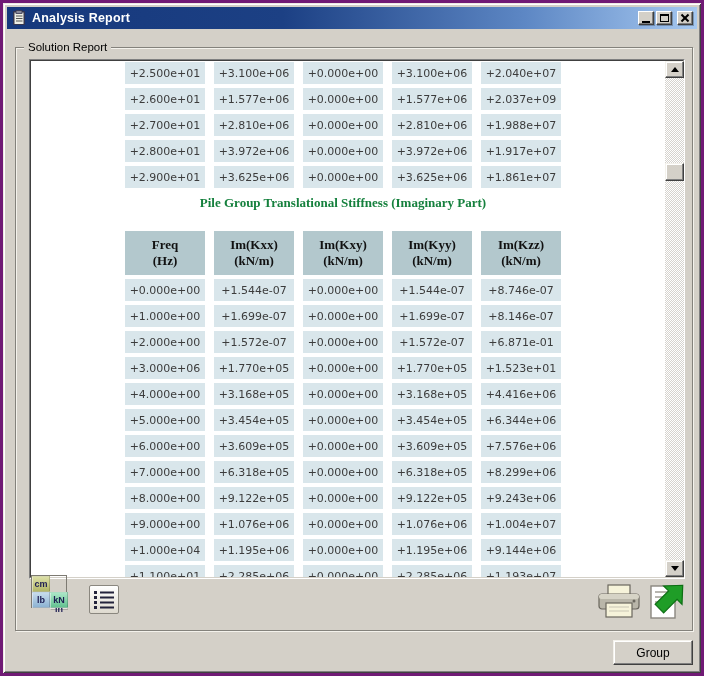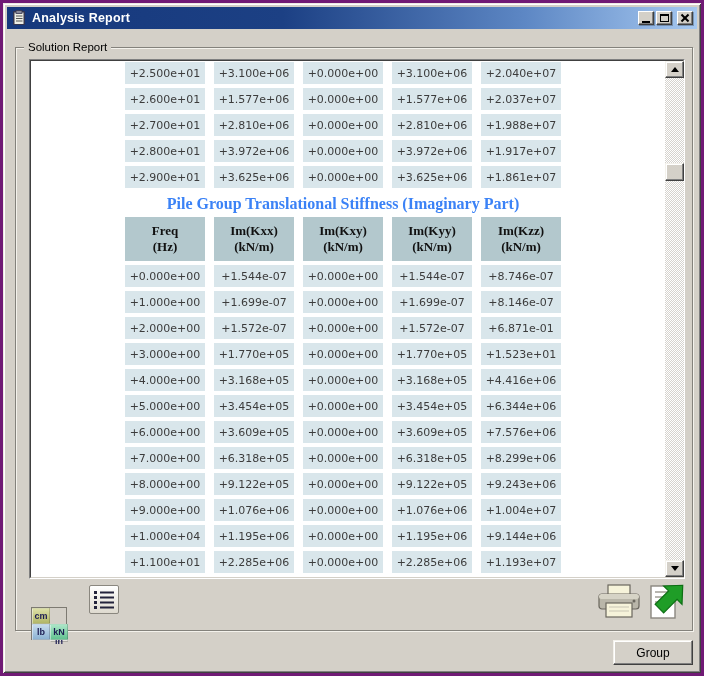--- a/index.html
+++ b/index.html
@@ -60,22 +60,22 @@
     width:80px;min-width:80px;height:22px;background:#d9e6eb;
     font-family:"DejaVu Sans",sans-serif;font-size:11px;color:#3c3c3c;
     text-align:center;vertical-align:middle;padding:0;
   }
   table.rpt th{
     width:80px;min-width:80px;height:44px;background:#b3c8cd;
     font-family:"Liberation Serif",serif;font-size:13px;font-weight:bold;color:#111;
     text-align:center;vertical-align:middle;padding:0;line-height:16px;
   }
   .tbl-title{
-    margin:3px 0 0 94px;width:436px;text-align:center;
-    font-family:"Liberation Serif",serif;font-size:16px;font-weight:bold;color:#3b82f6;
+    margin:3px 0 16px 94px;width:436px;text-align:center;
+    font-family:"Liberation Serif",serif;font-size:13px;font-weight:bold;color:#15803d;
   }
   
   .vscroll{width:19px;height:516px;position:relative;background:#fff;}
   .sb-track{
     position:absolute;left:0;top:17px;bottom:17px;width:19px;
     background:repeating-conic-gradient(#ffffff 0% 25%, #d6d3ce 0% 50%);
     background-size:2px 2px;
   }
   .sb-btn{
     position:absolute;left:0;width:19px;height:17px;background:#d4d0c8;
@@ -87,21 +87,21 @@
   .sb-btn.down{bottom:0;}
   .tri-up{width:0;height:0;border-left:4px solid transparent;border-right:4px solid transparent;border-bottom:5px solid #000;}
   .tri-down{width:0;height:0;border-left:4px solid transparent;border-right:4px solid transparent;border-top:5px solid #000;}
   .sb-thumb{
     position:absolute;left:0;top:102px;width:19px;height:18px;background:#d4d0c8;
     border:1px solid;border-color:#f4f2ec #404040 #404040 #f4f2ec;
     box-shadow:inset -1px -1px 0 #808080, inset 1px 1px 0 #fff;cursor:default;
   }
   
   .units-btn{
-    position:absolute;left:15px;top:559px;width:36px;height:33px;
+    position:absolute;left:15px;top:527px;width:36px;height:33px;
     display:grid;grid-template-columns:18px 18px;grid-template-rows:16px 16px;
     border:1px solid #7d7a72;cursor:pointer;
   }
   .ucell{
     display:flex;align-items:center;justify-content:center;
     font-size:9px;font-weight:bold;color:#1c1c52;
     border:1px solid rgba(255,255,255,.45);border-right-color:rgba(0,0,0,.18);border-bottom-color:rgba(0,0,0,.18);
   }
   .u-cm{background:linear-gradient(#dcdfa6,#b2b768);}
   .u-in{background:linear-gradient(#e3aee1,#bf74be);margin-top:32px;}
@@ -167,21 +167,21 @@
                   <td>+3.100e+06</td>
                   <td>+0.000e+00</td>
                   <td>+3.100e+06</td>
                   <td>+2.040e+07</td>
                 </tr>
                 <tr>
                   <td>+2.600e+01</td>
                   <td>+1.577e+06</td>
                   <td>+0.000e+00</td>
                   <td>+1.577e+06</td>
-                  <td>+2.037e+07</td>
+                  <td>+2.037e+09</td>
                 </tr>
                 <tr>
                   <td>+2.700e+01</td>
                   <td>+2.810e+06</td>
                   <td>+0.000e+00</td>
                   <td>+2.810e+06</td>
                   <td>+1.988e+07</td>
                 </tr>
                 <tr>
                   <td>+2.800e+01</td>
@@ -243,21 +243,21 @@
                   <td>+8.146e-07</td>
                 </tr>
                 <tr>
                   <td>+2.000e+00</td>
                   <td>+1.572e-07</td>
                   <td>+0.000e+00</td>
                   <td>+1.572e-07</td>
                   <td>+6.871e-01</td>
                 </tr>
                 <tr>
-                  <td>+3.000e+00</td>
+                  <td>+3.000e+06</td>
                   <td>+1.770e+05</td>
                   <td>+0.000e+00</td>
                   <td>+1.770e+05</td>
                   <td>+1.523e+01</td>
                 </tr>
                 <tr>
                   <td>+4.000e+00</td>
                   <td>+3.168e+05</td>
                   <td>+0.000e+00</td>
                   <td>+3.168e+05</td>

